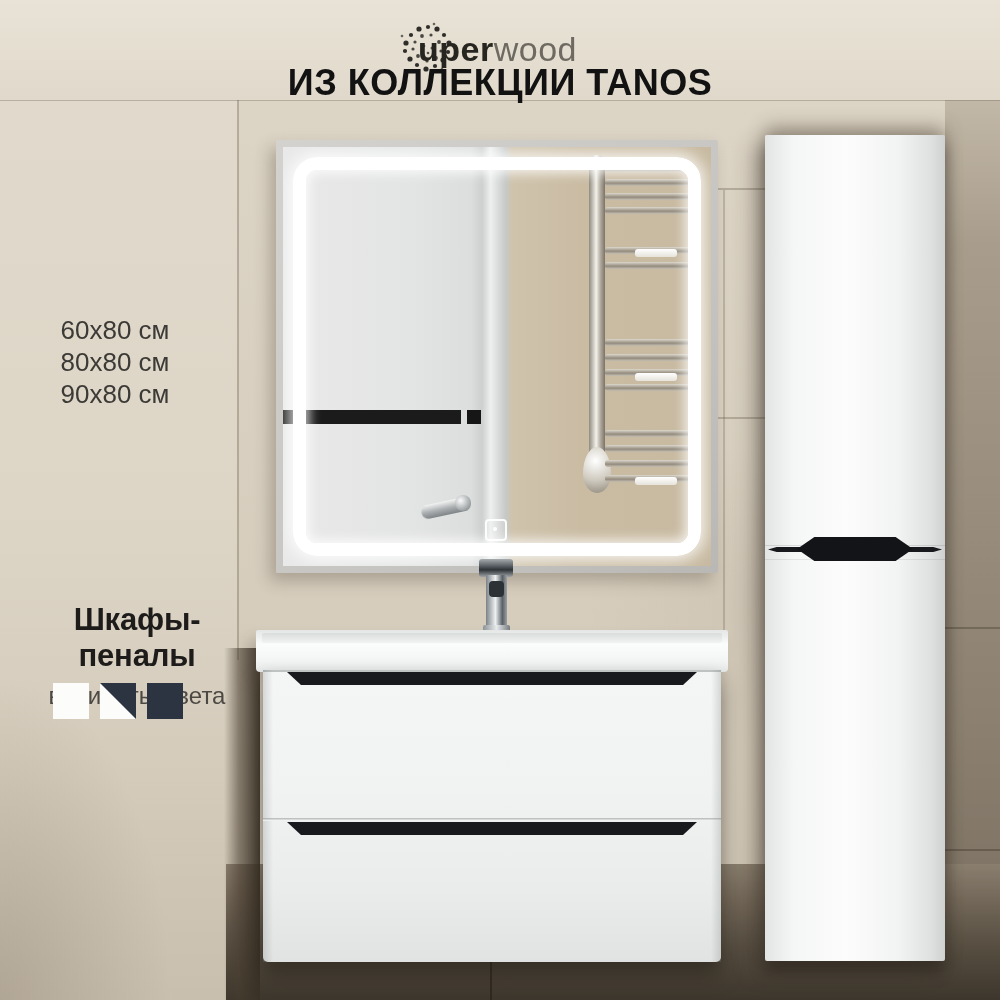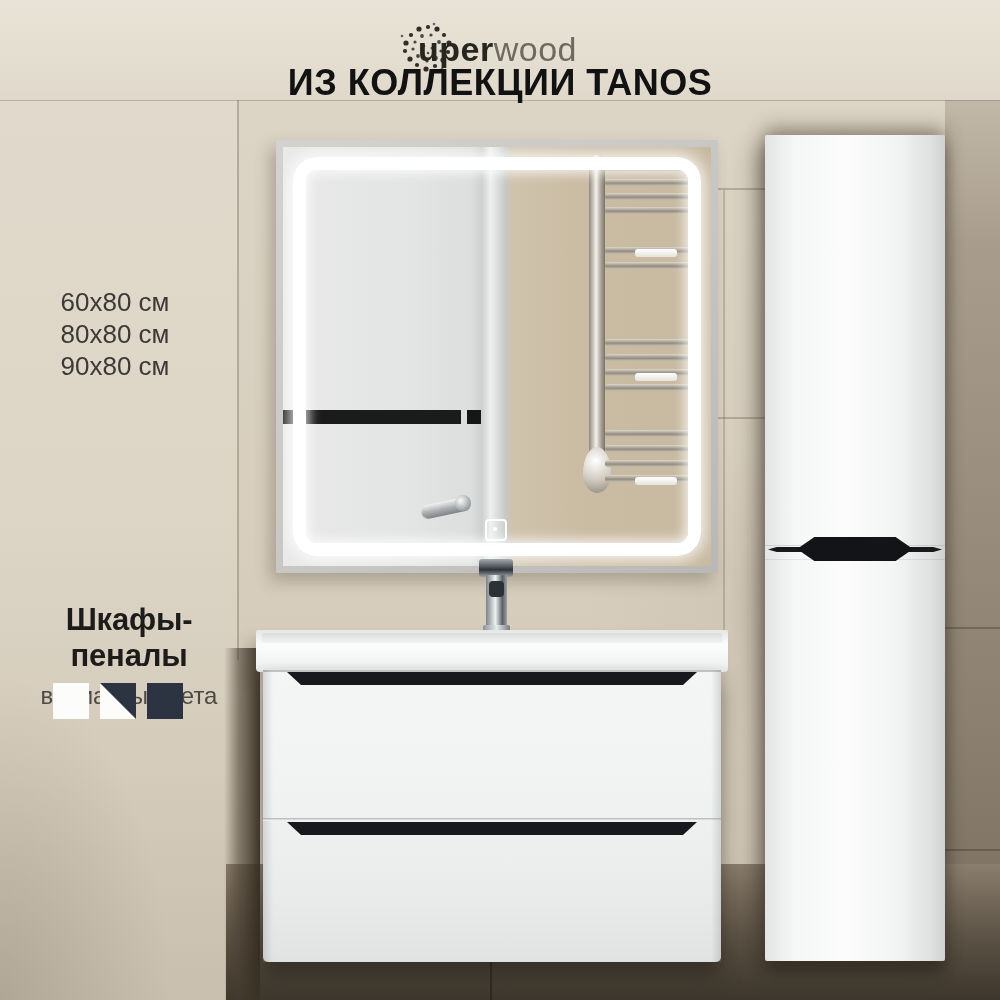--- a/index.html
+++ b/index.html
@@ -115,22 +115,22 @@
   
   .logo{left:398px;top:20px;width:220px;height:56px;}
   .logo-dots{position:absolute;left:0;top:2px;}
   .logo-text{position:absolute;left:20px;top:10px;font-size:34px;letter-spacing:.5px;white-space:nowrap;}
   .logo-bold{font-weight:bold;color:#26251f;}
   .logo-light{font-weight:normal;color:#6e6a61;}
   .heading{left:0;top:63px;width:1000px;text-align:center;
     font-size:36px;line-height:39px;font-weight:bold;color:#121212;letter-spacing:.5px;}
   .mirrors-block{left:8px;top:286px;width:214px;text-align:center;color:#1d1c1a;}
   .mirrors-title{font-size:33px;font-weight:bold;letter-spacing:.3px;}
-  .mirror-sizes{margin-top:0;font-size:26px;line-height:32px;color:#3c3a37;}
-  .cabinets-block{left:8px;top:602px;width:242px;text-align:center;color:#1d1c1a;}
+  .mirror-sizes{margin-top:28px;font-size:26px;line-height:32px;color:#3c3a37;}
+  .cabinets-block{left:16px;top:602px;width:242px;text-align:center;color:#1d1c1a;}
   .cabinets-title{font-size:31px;font-weight:bold;letter-spacing:-.2px;}
   .cabinets-sub{margin-top:8px;font-size:24px;color:#4c4945;}
   .swatches{position:absolute;left:53px;top:683px;display:flex;gap:11px;}
   .swatch{width:36px;height:36px;display:block;}
   .swatch-white{background:#fcfcfb;}
   .swatch-split{background:linear-gradient(45deg,#fcfcfb 49.5%,#2b3440 50.5%);}
   .swatch-dark{background:#2b3440;}
 </style>
 </head>
 <body>

